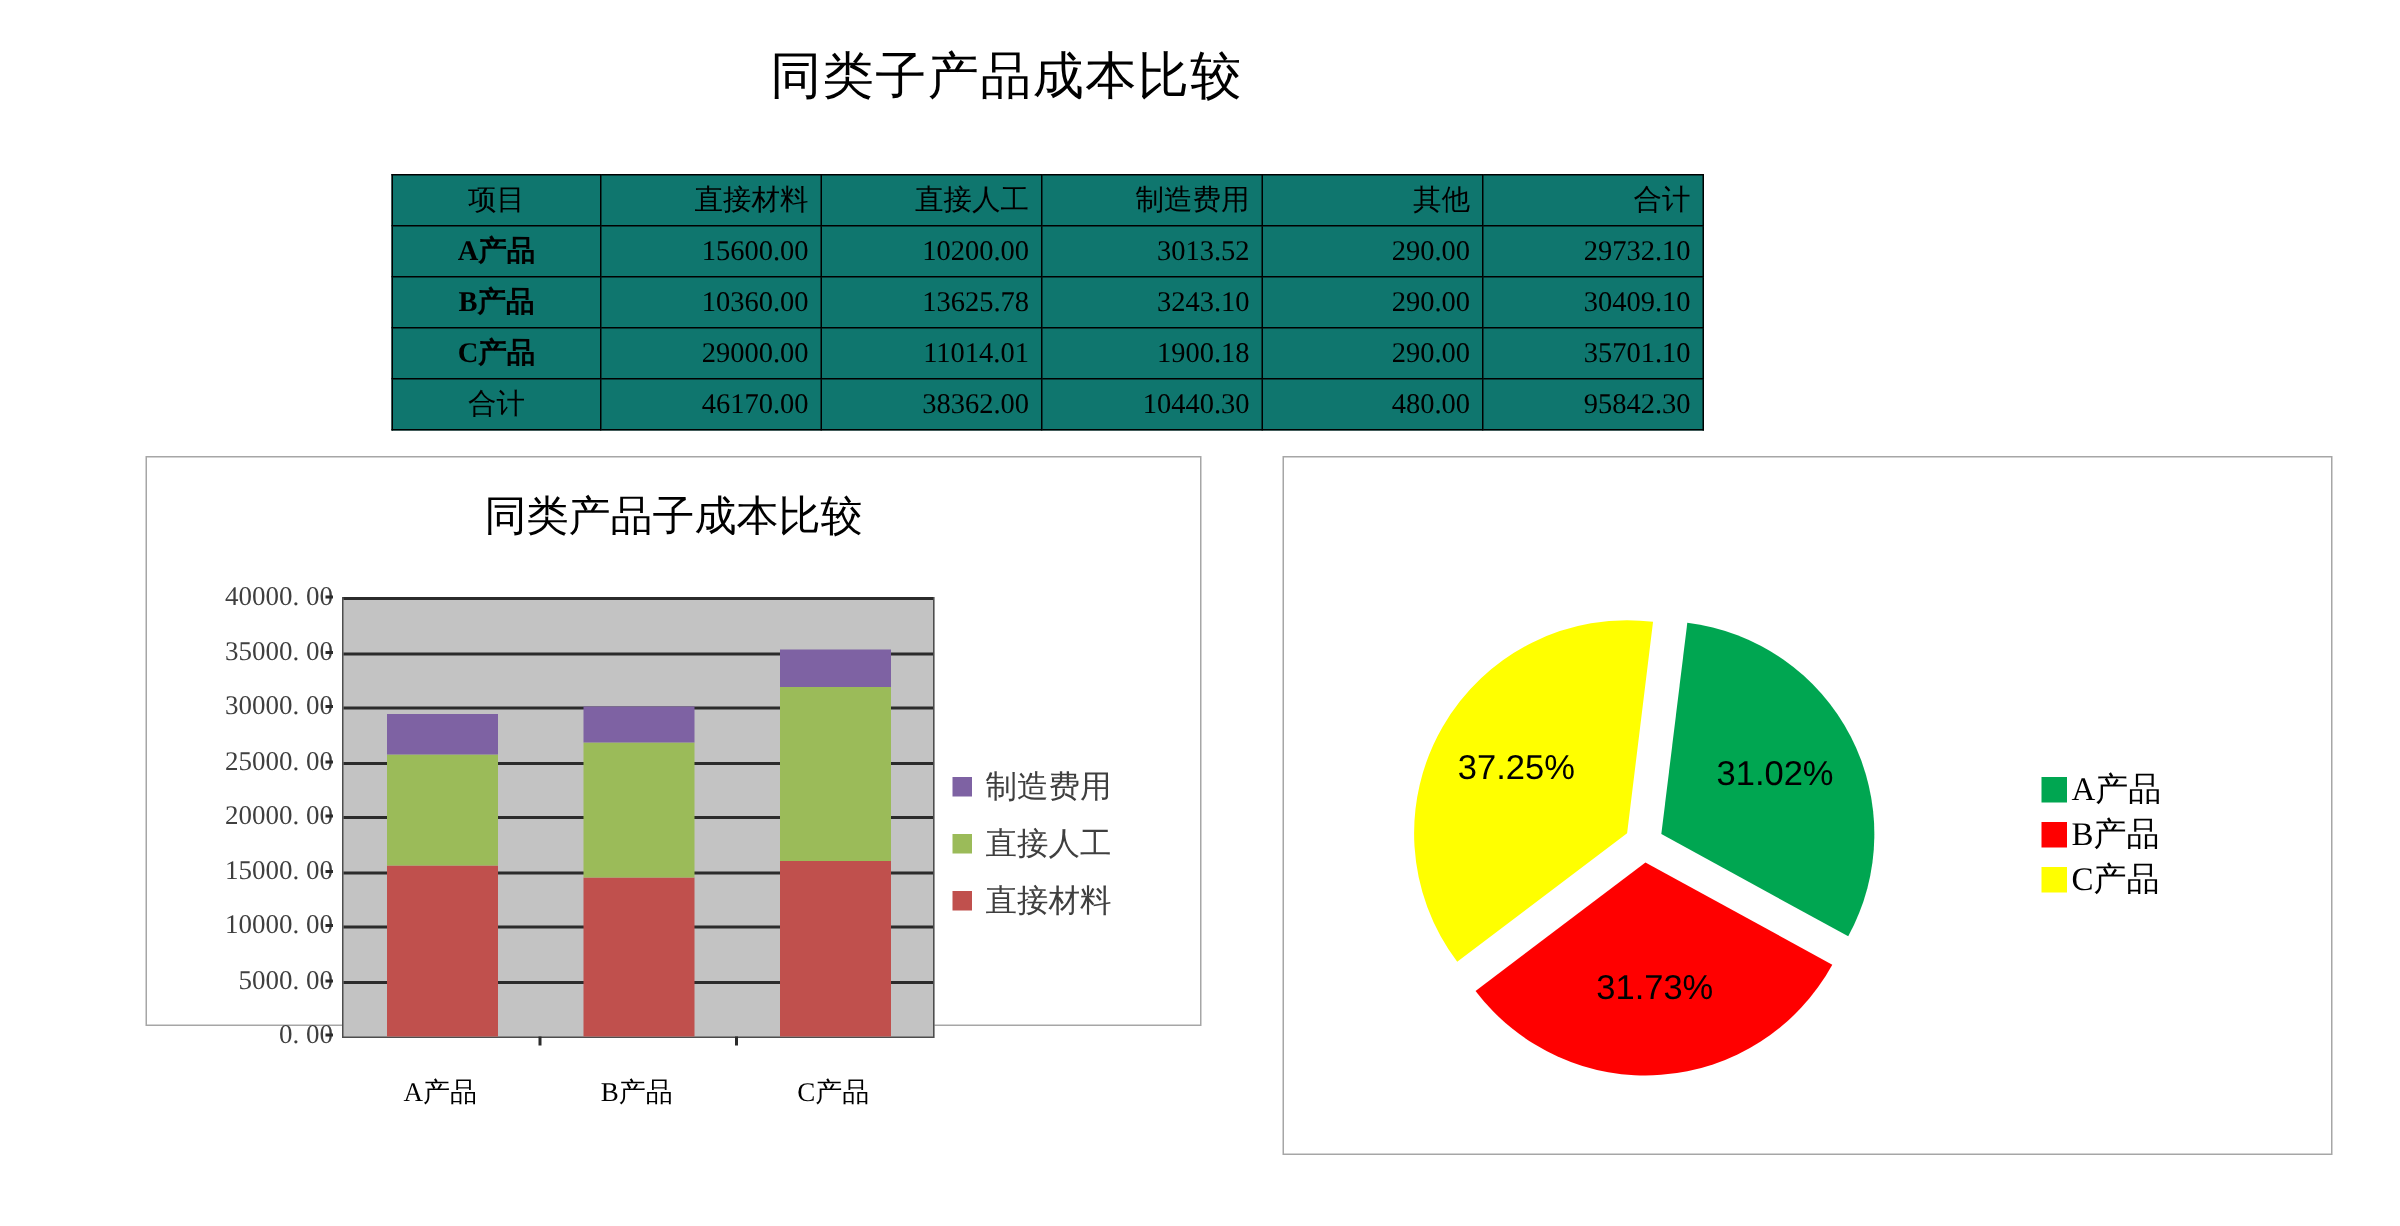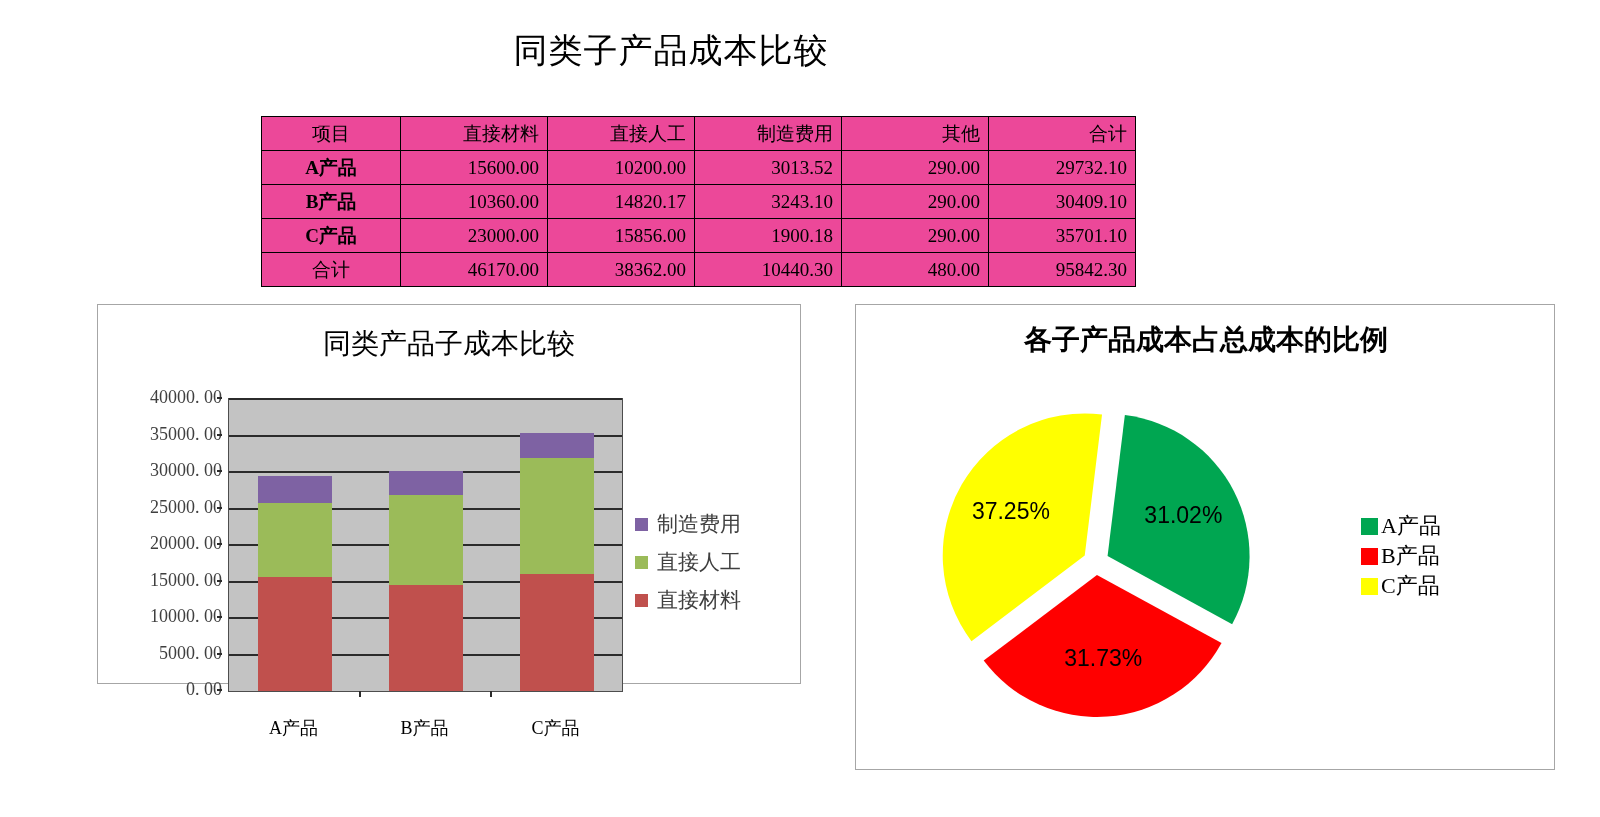--- a/index.html
+++ b/index.html
@@ -30,21 +30,21 @@
   }
 
   
   #cost-table {
     position: absolute;
     left: 261px;
     top: 116px;
     border-collapse: collapse;
     font-size: 19px;
     color: #000;
-    background: #ec4899;
+    background: #0f766e;
   }
   #cost-table td, #cost-table th {
     border: 1px solid #000;
     height: 33px;
     padding: 0 8px;
     font-weight: normal;
     font-size: 19px;
     line-height: 33px;
   }
   #cost-table thead th {
@@ -245,29 +245,29 @@
       <td class="col-item rowlabel">A产品</td>
       <td class="col-num">15600.00</td>
       <td class="col-num">10200.00</td>
       <td class="col-num">3013.52</td>
       <td class="col-num">290.00</td>
       <td class="col-num">29732.10</td>
     </tr>
     <tr>
       <td class="col-item rowlabel">B产品</td>
       <td class="col-num">10360.00</td>
-      <td class="col-num">14820.17</td>
+      <td class="col-num">13625.78</td>
       <td class="col-num">3243.10</td>
       <td class="col-num">290.00</td>
       <td class="col-num">30409.10</td>
     </tr>
     <tr>
       <td class="col-item rowlabel">C产品</td>
-      <td class="col-num">23000.00</td>
-      <td class="col-num">15856.00</td>
+      <td class="col-num">29000.00</td>
+      <td class="col-num">11014.01</td>
       <td class="col-num">1900.18</td>
       <td class="col-num">290.00</td>
       <td class="col-num">35701.10</td>
     </tr>
     <tr class="total-row">
       <td class="col-item rowlabel">合计</td>
       <td class="col-num">46170.00</td>
       <td class="col-num">38362.00</td>
       <td class="col-num">10440.30</td>
       <td class="col-num">480.00</td>
@@ -346,21 +346,20 @@
       </div>
       <div class="legend-row">
         <span class="legend-swatch" style="background: rgb(192, 80, 77);"></span>
         <span class="legend-label">直接材料</span>
       </div>
     </div>
 </div>
 
 <div id="pie-chart-frame" class="chart-frame">
 
-  <div id="pie-chart-title" class="chart-title">各子产品成本占总成本的比例</div>
 
   <div id="pie-area">
       <svg id="pie-svg" width="420" height="330" viewBox="0 0 420 330">
         <path d="M 221.5664979727561 159.06568246162806 L 238.87194473628705 18.12412892856034 A 142 142 0 0 1 346.1464397349109 227.2113948031842 Z" fill="#00a651"></path>
         <text class="pie-pct" x="297.37154622497303" y="120.17307828706731" text-anchor="middle" dominant-baseline="middle">31.02%</text>
         <path d="M 210.95442505794205 177.96491699968698 L 335.53436682009686 246.1106293412431 A 142 142 0 0 1 97.69662696211648 263.61928741057267 Z" fill="#ff0000"></path>
         <text class="pie-pct" x="217.20958005306989" y="262.93498841302005" text-anchor="middle" dominant-baseline="middle">31.73%</text>
         <path d="M 198.73603506543182 158.50976934517593 L 85.47823696960626 244.16413975606162 A 142 142 0 0 1 216.0414818289628 17.568215812108207 Z" fill="#ffff00"></path>
         <text class="pie-pct" x="124.91374180195416" y="115.9737961304827" text-anchor="middle" dominant-baseline="middle">37.25%</text>
       </svg>

